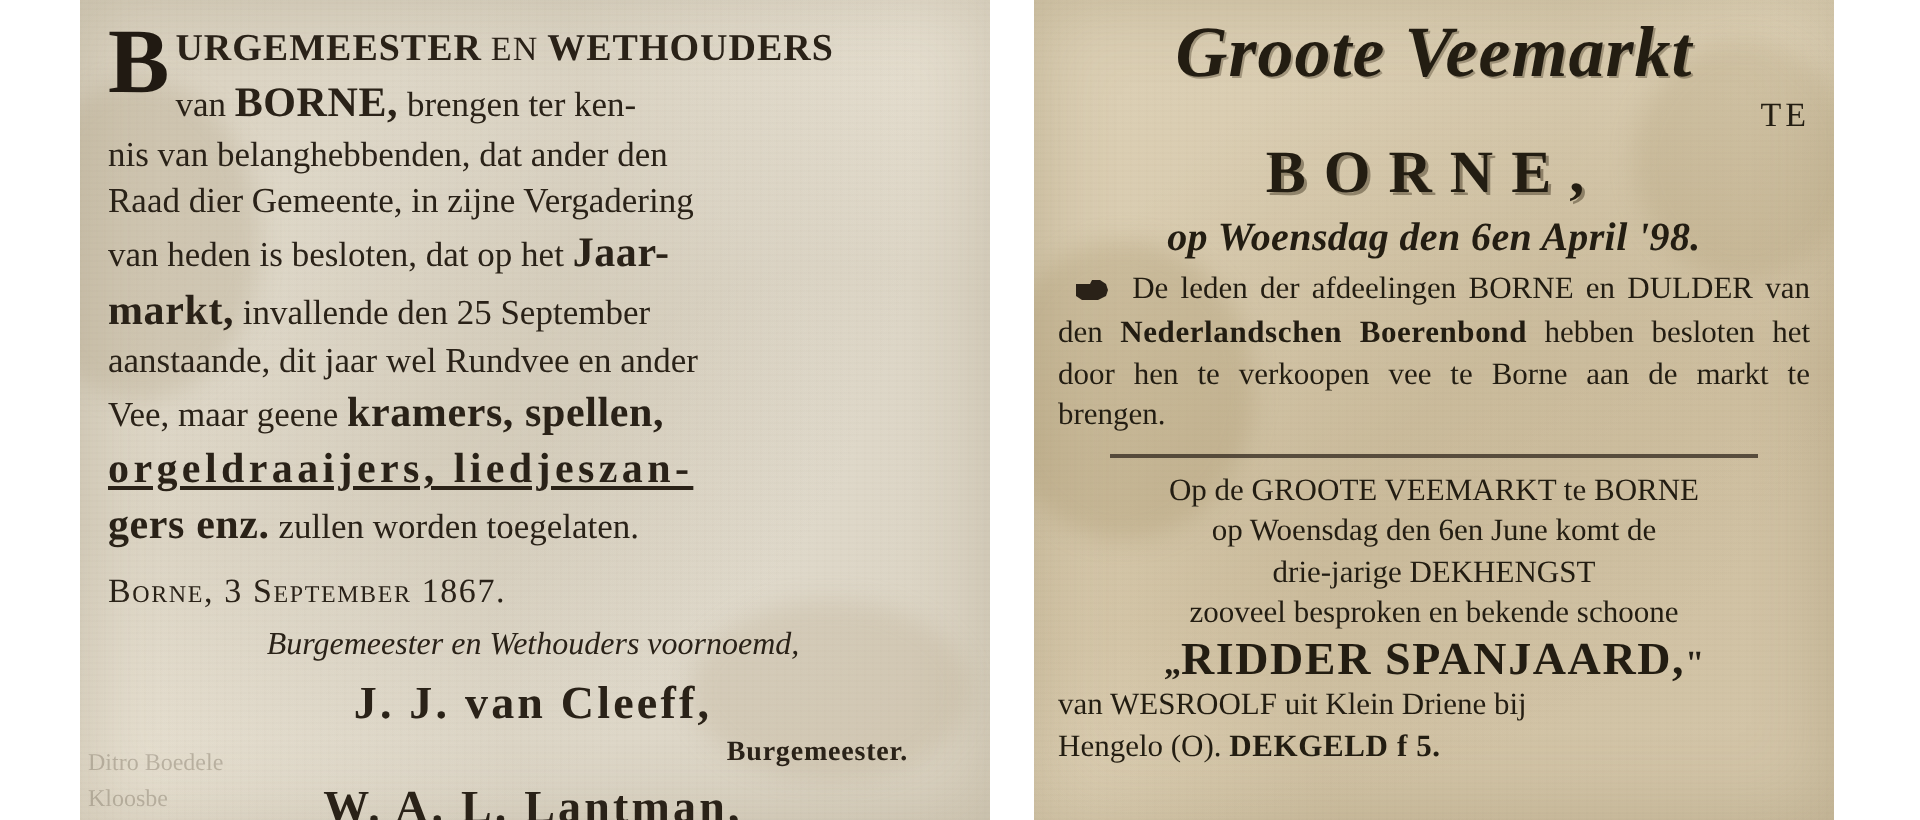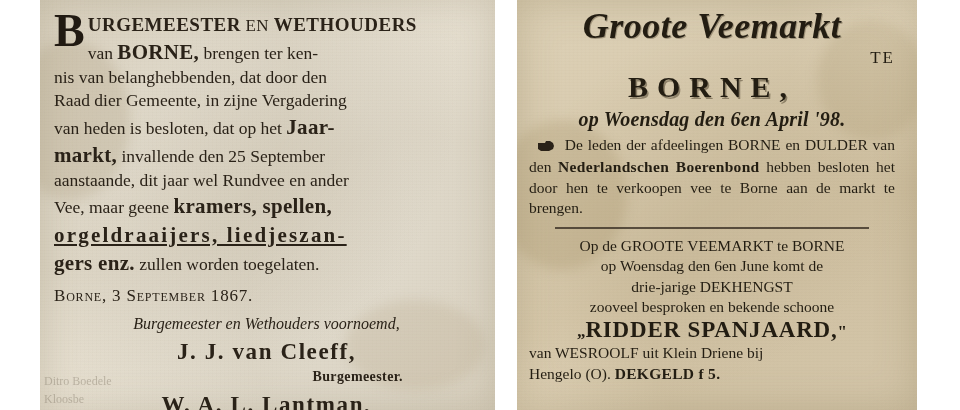--- a/index.html
+++ b/index.html
@@ -114,21 +114,21 @@
     text-align: center;
     display: block;
     margin-top: 3px;
   }
   .sig-sub {
     font-weight: bold;
     font-size: 14px;
     text-align: right;
     display: block;
     letter-spacing: 0.4px;
-    margin: 0 76px 2px 0;
+    margin: 0 25px 2px 0;
   }
   .italic-center {
     font-style: italic;
     font-size: 16px;
     text-align: center;
     display: block;
     margin-top: 5px;
   }
   .place-line {
     font-variant: small-caps;
@@ -148,21 +148,21 @@
     font-size: 12px;
     line-height: 1.5;
     color: #5c5140;
     font-family: "Liberation Serif", serif;
     margin-top: 25px;
   }
 
   
   .ad-right {
     position: relative;
-    padding: 6px 22px 6px 12px;
+    padding: 6px 12px 6px 12px;
     color: #231d12;
     text-align: center;
   }
   .r-title {
     font-weight: bold;
     font-style: italic;
     font-size: 36px;
     letter-spacing: 0.5px;
     line-height: 1.05;
     margin: 2px 0 0 0;
@@ -239,21 +239,21 @@
       <div class="line">
         <span class="smallcaps-bold">URGEMEESTER</span>
         <span class="smallcaps">EN</span>
         <span class="smallcaps-bold">WETHOUDERS</span>
       </div>
       <div class="line" style="margin-left:24px;">
         <span>van</span>
         <span class="fat">BORNE,</span>
         <span>brengen ter ken-</span>
       </div>
-      <div>nis van belanghebbenden, dat door den</div>
+      <div>nis van belanghebbenden, dat ander den</div>
       <div>Raad dier Gemeente, in zijne Vergadering</div>
       <div>
         <span>van heden is besloten, dat op het</span>
         <span class="fat">Jaar-</span>
       </div>
       <div>
         <span class="fat">markt,</span>
         <span>invallende den 25 September</span>
       </div>
       <div>aanstaande, dit jaar wel Rundvee en ander</div>

